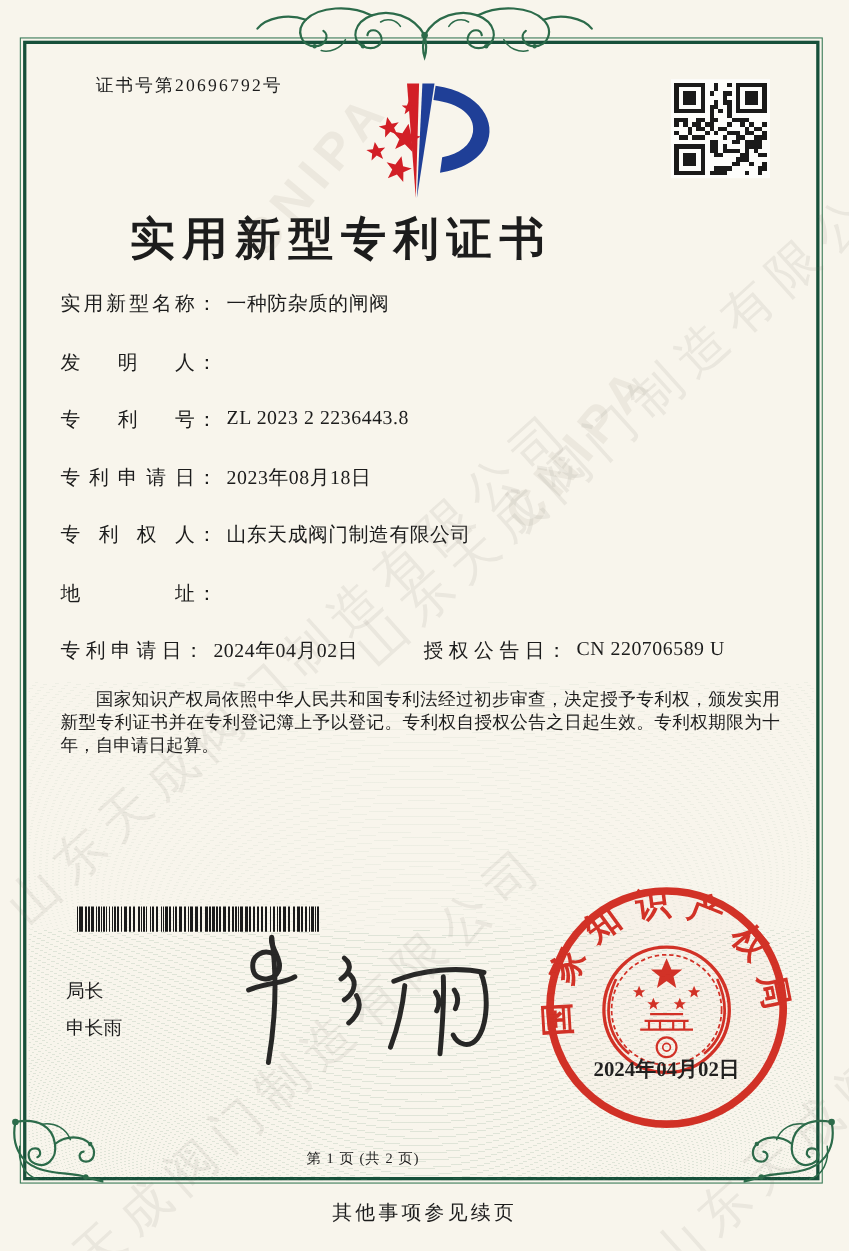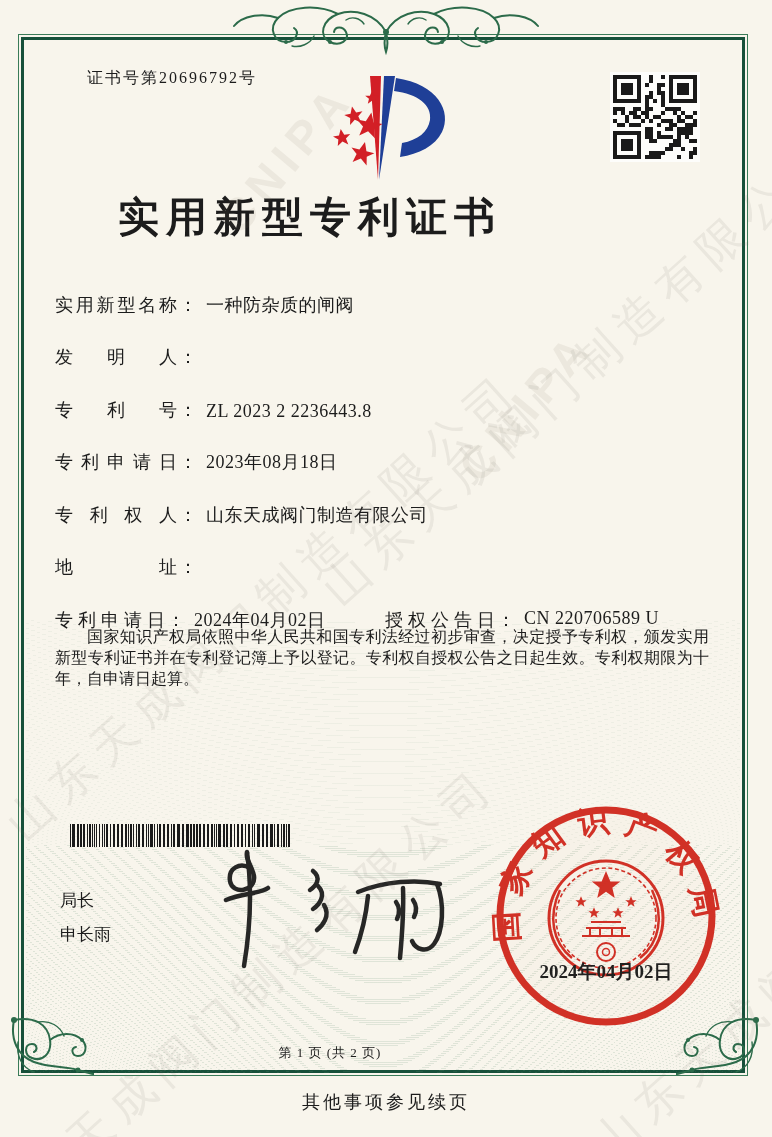--- a/index.html
+++ b/index.html
@@ -41,21 +41,21 @@
          transform:rotate(-42deg);}
   .wm-en{font-family:"Liberation Sans",sans-serif;font-weight:bold;font-size:46px;
          color:rgba(118,112,94,0.09);letter-spacing:8px;transform:rotate(-50deg);}
   
   .cert-no{position:absolute;left:55px;top:68px;font-size:16px;letter-spacing:2px;z-index:3;margin-left:32px;}
   .logo{position:absolute;left:292px;top:74px;z-index:3;}
   .qr{position:absolute;left:610px;top:72px;z-index:3;background:#fdfdfb;padding:2px;}
   .title{position:absolute;left:0;top:190px;width:620px;text-align:center;
          font-size:41px;font-weight:bold;letter-spacing:7px;z-index:3;}
   .fields{position:absolute;left:55px;top:264px;width:655px;z-index:3;font-size:18px;}
-  .frow{height:52.5px;display:flex;align-items:flex-end;}
+  .frow{height:52.5px;display:flex;align-items:flex-start;}
   .flabel{display:inline-block;width:122px;text-align:justify;text-align-last:justify;}
   .fcolon{display:inline-block;margin-left:2px;}
   .fvalue{display:inline-block;padding-left:9px;letter-spacing:0.5px;}
   .grant{display:flex;}
   .grant .pair1{width:330px;display:flex;}
   .grant .pair2{display:flex;}
   .grant .flabel{width:110px;}
   .body-text{position:absolute;left:55px;top:626px;width:654px;z-index:3;
              font-size:16px;line-height:21px;text-align:justify;}
   .body-text p{margin:0 0 6px 0;text-indent:2em;}

